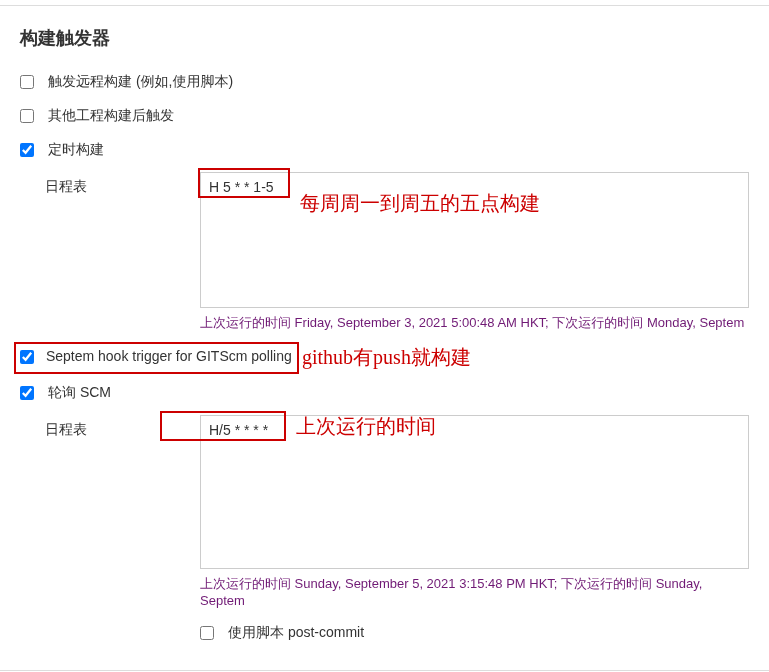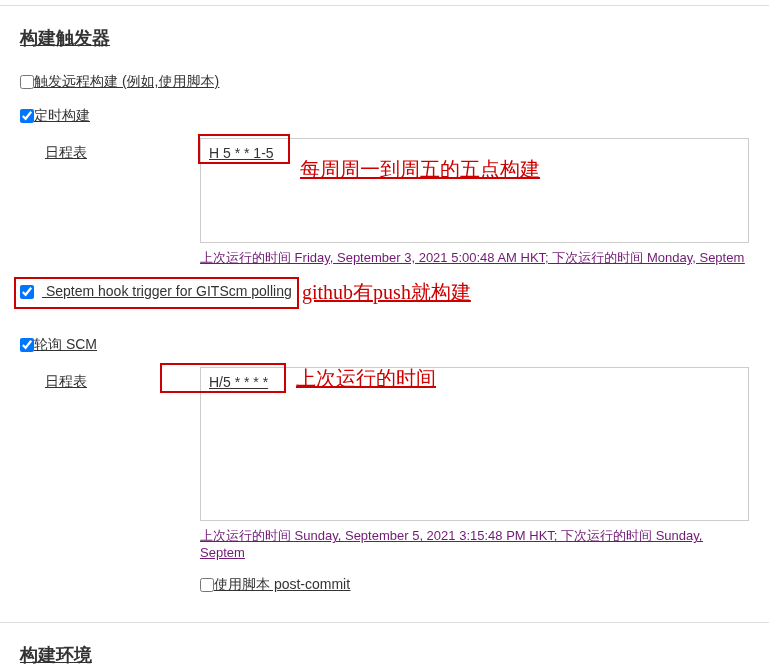--- a/index.html
+++ b/index.html
@@ -1,19 +1,18 @@
 <!DOCTYPE html>
 <html><head>
   <meta charset="utf-8">
   <style>
     * {
       box-sizing: border-box;
       margin: 0;
       padding: 0;
-      text-decoration: underline;
     }
     body {
       font-family: -apple-system, BlinkMacSystemFont, "Segoe UI", Arial, sans-serif;
       font-size: 14px;
       color: #333;
       background: #fff;
       padding: 0;
       width: 769px;
     }
     .section-header {
@@ -27,21 +26,21 @@
       border-top: 1px solid #ddd;
       margin: 5px 0;
     }
     .content-block {
       padding: 5px 20px;
     }
     .checkbox-row {
       display: flex;
       align-items: center;
       padding: 8px 0;
-      gap: 0;
+      gap: 14px;
     }
     .checkbox-row input[type="checkbox"] {
       width: 14px;
       height: 14px;
       cursor: pointer;
       accent-color: #0075ff;
     }
     .checkbox-label {
       font-size: 14px;
       color: #333;
@@ -69,21 +68,21 @@
       width: 100%;
       border: 1px solid #ccc;
       padding: 6px 8px;
       font-family: inherit;
       font-size: 14px;
       resize: none;
       color: #333;
       background: #fff;
     }
     .textarea-1 {
-      height: 105px;
+      height: 136px;
     }
     .textarea-2 {
       height: 154px;
     }
     .highlight-box-1 {
       position: absolute;
       border: 2px solid #cc0000;
       pointer-events: none;
       top: -4px;
       left: -2px;
@@ -148,20 +147,24 @@
 
 <div class="section-header">构建触发器</div>
 
 <div class="content-block">
 
   <div class="checkbox-row">
     <input type="checkbox" style="">
     <span class="checkbox-label">触发远程构建 (例如,使用脚本)</span>
   </div>
 
+  <div class="checkbox-row">
+    <input type="checkbox" style="">
+    <span class="checkbox-label">其他工程构建后触发</span>
+  </div>
 
   <div class="checkbox-row">
     <input type="checkbox" checked="" style="">
     <span class="checkbox-label">定时构建</span>
   </div>
 
   <div class="form-row indented">
     <div class="form-label">日程表</div>
     <div class="textarea-wrap">
       <textarea class="textarea-1" style="">H 5 * * 1-5</textarea>
@@ -177,21 +180,21 @@
 
   <div class="checkbox-row" style="position:relative;">
     <span class="github-row-wrap">
       <input type="checkbox" checked="" style="vertical-align: middle; margin-right: 8px;">
       <span class="checkbox-label">Septem hook trigger for GITScm polling</span>
       <div class="github-highlight"></div>
       <div class="annotation annotation-2">github有push就构建</div>
     </span>
   </div>
 
-  <div class="checkbox-row" style="margin-top:21px;">
+  <div class="checkbox-row" style="margin-top:4px;">
     <input type="checkbox" checked="" style="">
     <span class="checkbox-label">轮询 SCM</span>
   </div>
 
   <div class="form-row indented">
     <div class="form-label">日程表</div>
     <div class="textarea-wrap">
       <textarea class="textarea-2" style="">H/5 * * * *</textarea>
       <div class="highlight-box-2"></div>
       <div class="annotation annotation-3">上次运行的时间</div>

